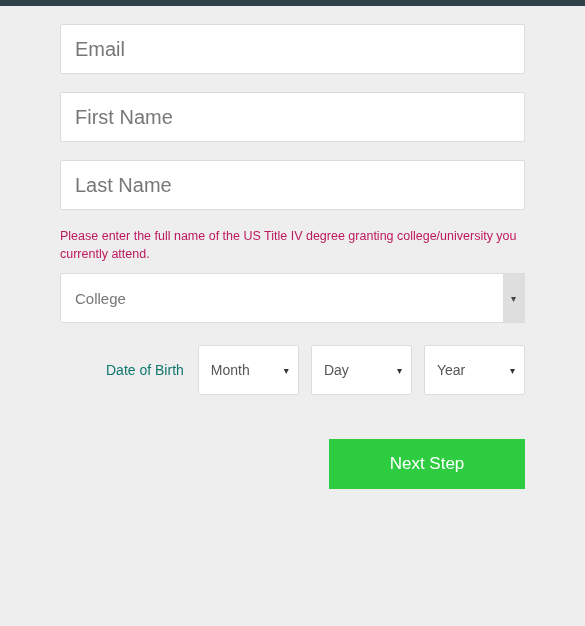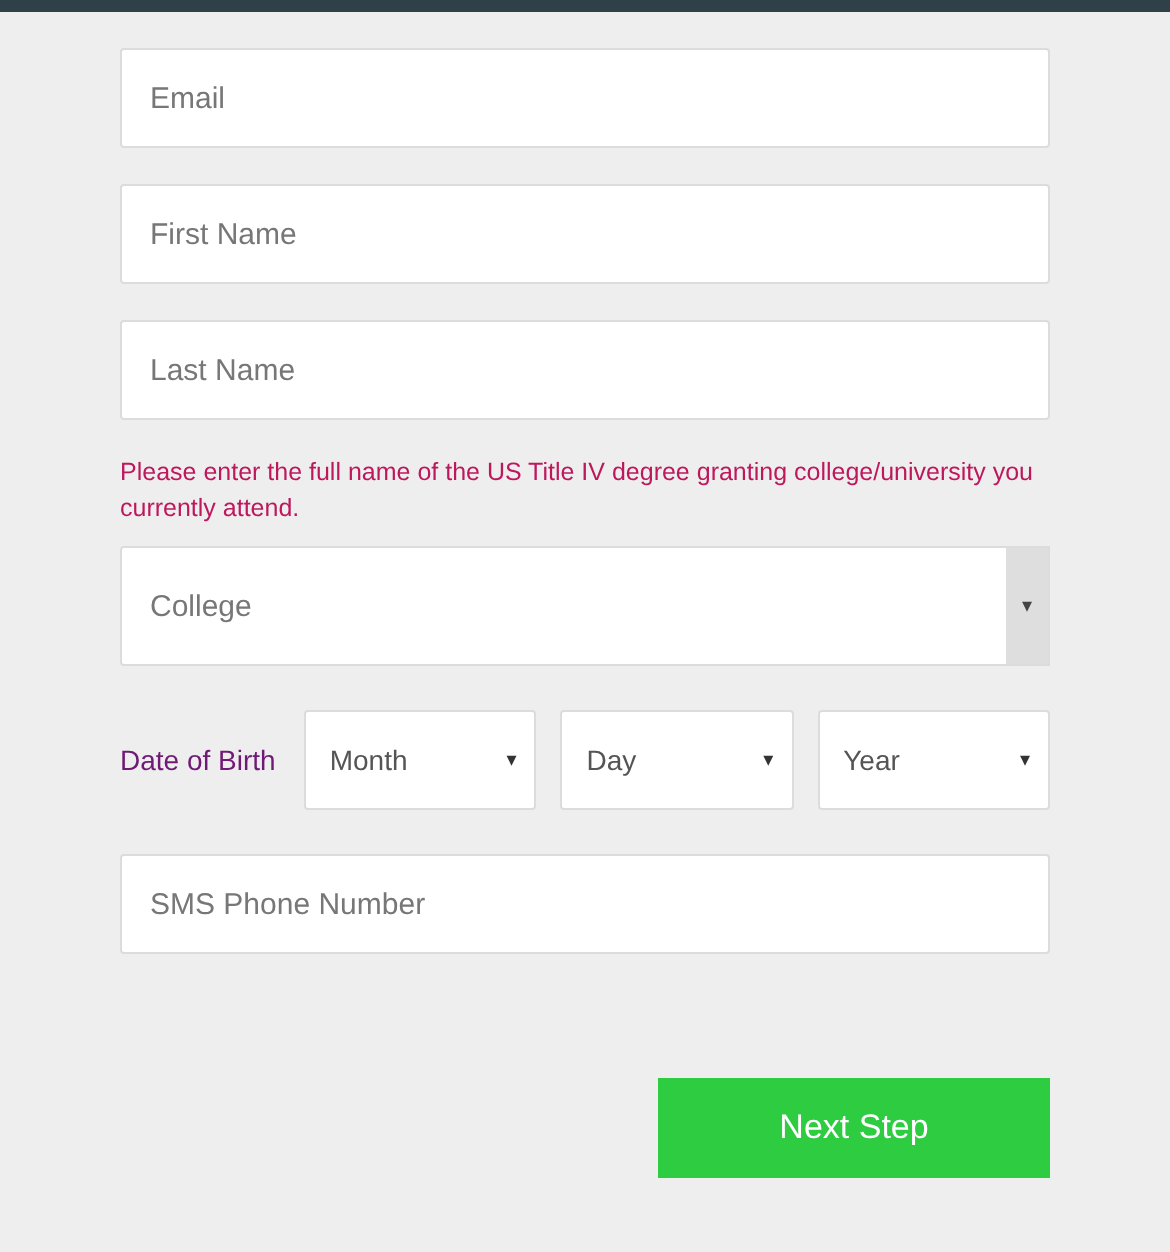--- a/index.html
+++ b/index.html
@@ -17,42 +17,42 @@
     .container {
       padding: 18px 60px 0 60px;
     }
     .field {
       width: 100%;
       height: 50px;
       background: #ffffff;
       border: 1px solid #dcdcdc;
       border-radius: 2px;
       padding: 0 14px;
-      font-size: 15px;
+      font-size: 20px;
       color: #333;
       margin-bottom: 18px;
       outline: none;
     }
     .field::placeholder {
       color: #777;
     }
     .helper {
       font-size: 12.5px;
       color: #be185d;
       line-height: 1.4;
       margin-bottom: 10px;
     }
     .select-wrap {
       position: relative;
       width: 100%;
       margin-bottom: 22px;
     }
     .select-wrap select {
       width: 100%;
-      height: 60px;
+      height: 50px;
       background: #ffffff;
       border: 1px solid #dcdcdc;
       border-radius: 2px;
       padding: 0 14px;
       font-size: 15px;
       color: #777;
       appearance: none;
       -webkit-appearance: none;
       outline: none;
     }
@@ -73,23 +73,24 @@
       pointer-events: none;
     }
     .dob-row {
       display: flex;
       align-items: center;
       gap: 12px;
       margin-bottom: 22px;
     }
     .dob-label {
       font-size: 14px;
-      color: #701a75;
+      color: #0f766e;
       flex-shrink: 0;
       margin-right: 2px;
+      margin-left: 46px;
     }
     .dob-select-wrap {
       position: relative;
       flex: 1;
     }
     .dob-select-wrap select {
       width: 100%;
       height: 50px;
       background: #ffffff;
       border: 1px solid #dcdcdc;
@@ -166,20 +167,19 @@
 
     <div class="dob-select-wrap">
       <select>
         <option>Year</option>
       </select>
       <span class="dob-caret">▾</span>
     </div>
   </div>
 
 
-  <input class="field" type="text" placeholder="SMS Phone Number" style="">
 
 
   <div class="btn-row">
     <button class="next-btn">Next Step</button>
   </div>
 
 </div>
 
 </body></html>

